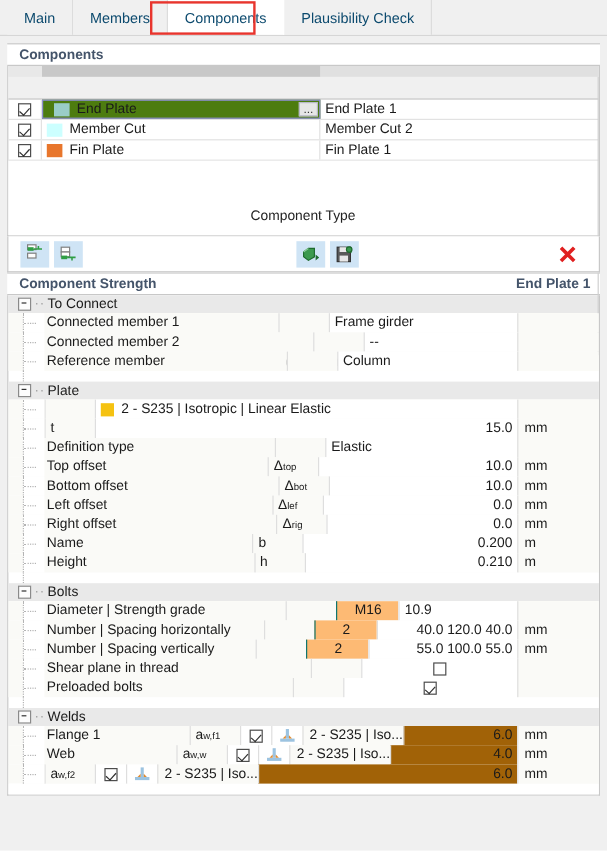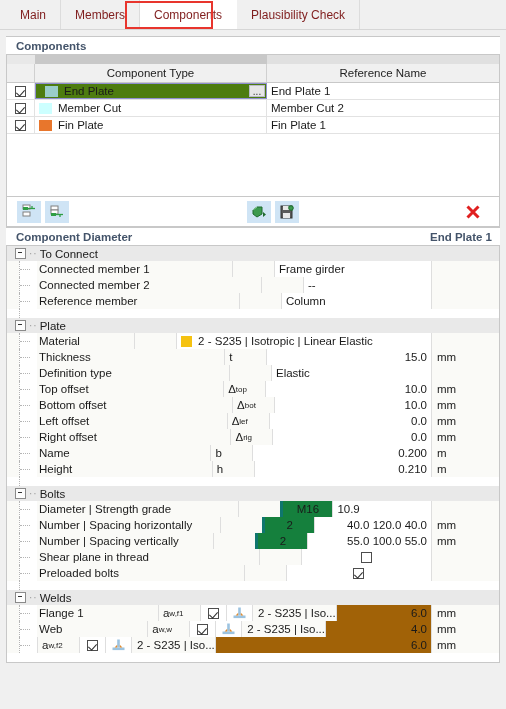--- a/index.html
+++ b/index.html
@@ -26,21 +26,21 @@
     display: flex;
     align-items: stretch;
     padding-left: 6px;
     box-sizing: border-box;
   }
   .tab {
     display: flex;
     align-items: center;
     padding: 0 14px;
     font-size: 12px;
-    color: #7f1d1d;
+    color: #0c4a6e;
     background: #f0f0f0;
     border-right: 1px solid #dcdcdc;
     cursor: default;
     white-space: nowrap;
   }
   .tab.active {
     background: #ffffff;
     border-right: 1px solid #ffffff;
   }
   .tab-highlight {
@@ -99,20 +99,21 @@
   }
   .grouphdr-row .gh-left { width: 28px; background: #e8e8e8; }
   .grouphdr-row .gh-mid  { flex: 0 0 232px; background: #c8c8c8; }
   .grouphdr-row .gh-right{ flex: 1; background: #e0e0e0; }
 
   .colhdr-row {
     display: flex;
     height: 18px;
     background: #f0f0f0;
     border-bottom: 1px solid #c8c8c8;
+    flex-direction: column;
   }
   .colhdr {
     display: flex;
     align-items: center;
     justify-content: center;
     font-size: 11.5px;
     color: #222;
     border-right: 1px solid #d0d0d0;
     box-sizing: border-box;
   }
@@ -331,22 +332,22 @@
     box-sizing: border-box;
     border-left: 1px solid #dedede;
     background: #fafaf7;
   }
   .p-small-col {
     flex: 0 0 52px;
     display: flex;
     align-items: center;
     justify-content: center;
     box-sizing: border-box;
-    border-left: 3px solid #0f766e;
-    background: #15803d;
+    border-left: 1px solid #0f766e;
+    background: #fdba74;
   }
   .mat-swatch {
     width: 11px;
     height: 11px;
     background: #f5c211;
     margin-right: 6px;
     flex: 0 0 auto;
   }
   .grp-pad { height: 9px; background: #ffffff; border-left: 1px dotted #b4b4b4; margin-left: 12px; }
   .grp-pad-last { height: 9px; background: #ffffff; }
@@ -521,21 +522,21 @@
     <div class="tb-right">
       <div class="tbtn plain">
         <svg width="18" height="18" viewBox="0 0 18 18">
           <path d="M3.5 3.5 L14.5 14.5 M14.5 3.5 L3.5 14.5" stroke="#e02020" stroke-width="3" stroke-linecap="butt"></path>
         </svg>
       </div>
     </div>
   </div>
 
   <div class="section-bar">
-    <span class="title">Component Diameter</span>
+    <span class="title">Component Strength</span>
     <span class="right">End Plate 1</span>
   </div>
 
   <div class="propgrid">
 
     <div class="grp">
       <span class="expander"></span>
       <span class="dots">··</span>
       <span class="glabel">To Connect</span>
     </div>
@@ -564,32 +565,30 @@
     <div class="grp-pad"></div>
 
     <div class="grp">
       <span class="expander"></span>
       <span class="dots">··</span>
       <span class="glabel">Plate</span>
     </div>
 
     <div class="prow">
       <div class="p-tree"></div>
-      <div class="p-label">Material</div>
       <div class="p-sym"></div>
       <div class="p-val">
         <span class="mat-swatch"></span>
         <span>2 - S235 | Isotropic | Linear Elastic</span>
       </div>
       <div class="p-unit"></div>
     </div>
 
     <div class="prow">
       <div class="p-tree"></div>
-      <div class="p-label">Thickness</div>
       <div class="p-sym">t</div>
       <div class="p-val num">15.0</div>
       <div class="p-unit">mm</div>
     </div>
 
     <div class="prow">
       <div class="p-tree"></div>
       <div class="p-label">Definition type</div>
       <div class="p-sym"></div>
       <div class="p-val">Elastic</div>

